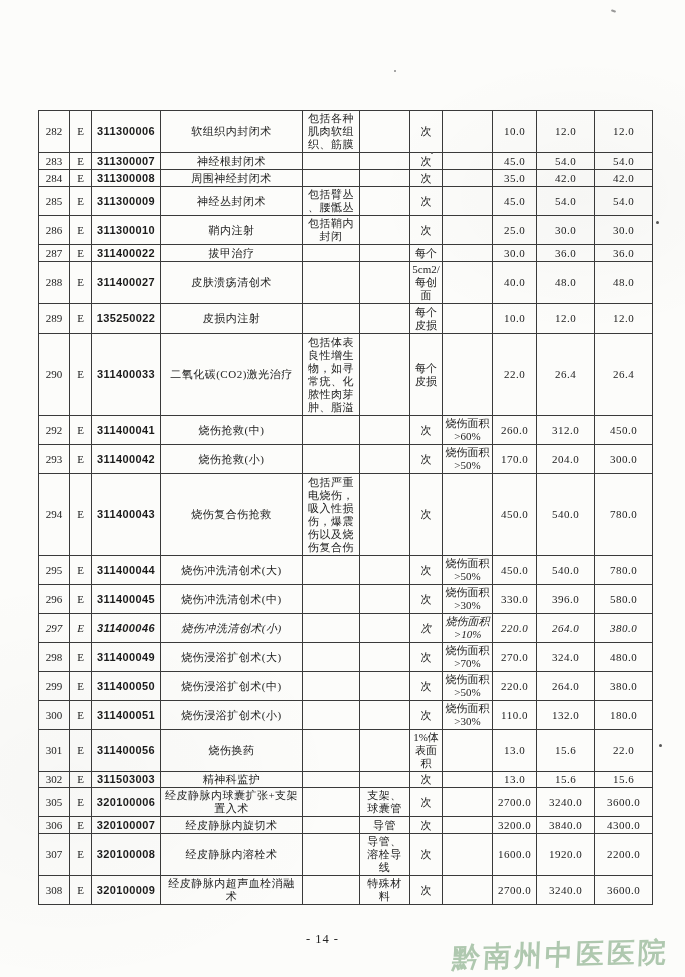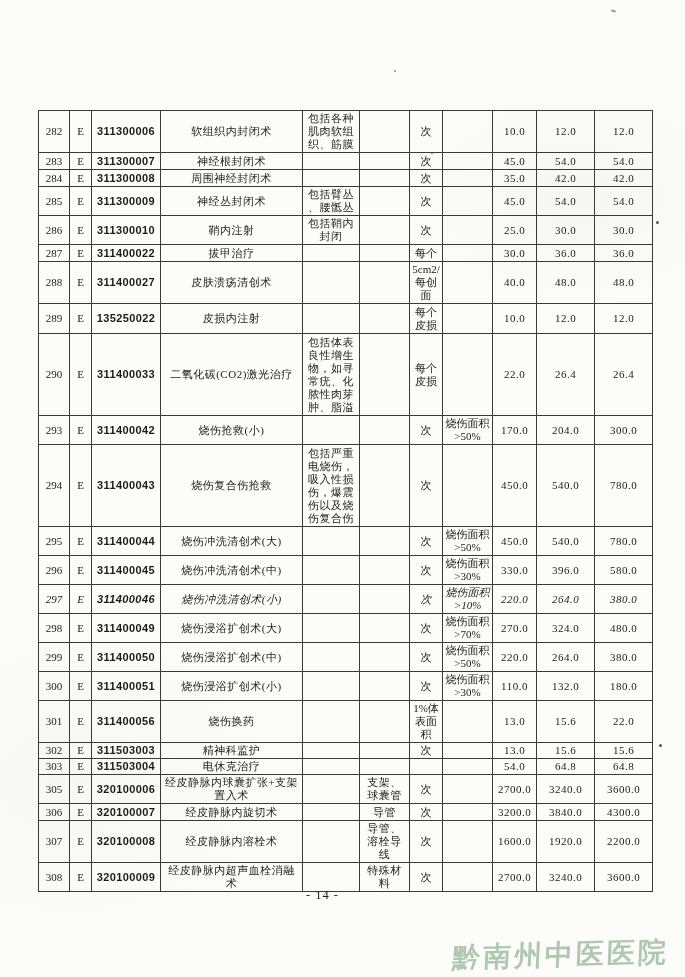--- a/index.html
+++ b/index.html
@@ -33,21 +33,21 @@
   td.c0{font-family:"Liberation Serif",serif;margin-top:7px;}
   td.c1{font-family:"Liberation Serif",serif;}
   td.c2{font-family:"Liberation Sans","DejaVu Sans",sans-serif;font-weight:700;font-size:10.5px;letter-spacing:.4px;}
   td.c3{letter-spacing:.5px;margin-left:44px;}
   td.c4{text-align:left;letter-spacing:.5px;}
   td.c5{letter-spacing:.5px;}
   td.c6{letter-spacing:0;}
   td.c7{text-align:left;letter-spacing:0;}
   td.c8,td.c9,td.c10{font-family:"Liberation Serif",serif;letter-spacing:.5px;}
   .page-footer{
-    position:absolute;left:0;right:40px;top:888px;
+    position:absolute;left:0;right:40px;top:932px;
     text-align:center;font-size:12.5px;letter-spacing:1px;color:#222;
   }
   .watermark{
     position:absolute;left:452px;top:936px;width:235px;
     font-size:28px;font-weight:bold;
     font-family:"DejaVu Serif","Liberation Serif",serif;
     letter-spacing:3px;white-space:nowrap;
     transform:rotate(-1.5deg) skewX(-4deg);
     opacity:.8;
   }
@@ -188,20 +188,33 @@
           <td class="c2">311400033</td>
           <td class="c3">二氧化碳(CO2)激光治疗</td>
           <td class="c4">包括体表良性增生物，如寻常疣、化脓性肉芽肿、脂溢</td>
           <td class="c5"></td>
           <td class="c6">每个皮损</td>
           <td class="c7"></td>
           <td class="c8">22.0</td>
           <td class="c9">26.4</td>
           <td class="c10">26.4</td>
         </tr>
+        <tr style="height: 27px;">
+          <td class="c0">292</td>
+          <td class="c1">E</td>
+          <td class="c2">311400041</td>
+          <td class="c3">烧伤抢救(中)</td>
+          <td class="c4"></td>
+          <td class="c5"></td>
+          <td class="c6">次</td>
+          <td class="c7">烧伤面积&gt;60%</td>
+          <td class="c8">260.0</td>
+          <td class="c9">312.0</td>
+          <td class="c10">450.0</td>
+        </tr>
         <tr style="height: 26px;">
           <td class="c0">293</td>
           <td class="c1">E</td>
           <td class="c2">311400042</td>
           <td class="c3">烧伤抢救(小)</td>
           <td class="c4"></td>
           <td class="c5"></td>
           <td class="c6">次</td>
           <td class="c7">烧伤面积&gt;50%</td>
           <td class="c8">170.0</td>
@@ -317,33 +330,20 @@
           <td class="c1">E</td>
           <td class="c2">311503003</td>
           <td class="c3">精神科监护</td>
           <td class="c4"></td>
           <td class="c5"></td>
           <td class="c6">次</td>
           <td class="c7"></td>
           <td class="c8">13.0</td>
           <td class="c9">15.6</td>
           <td class="c10">15.6</td>
-        </tr>
-        <tr style="height: 16px;">
-          <td class="c0">303</td>
-          <td class="c1">E</td>
-          <td class="c2">311503004</td>
-          <td class="c3">电休克治疗</td>
-          <td class="c4"></td>
-          <td class="c5"></td>
-          <td class="c6"></td>
-          <td class="c7"></td>
-          <td class="c8">54.0</td>
-          <td class="c9">64.8</td>
-          <td class="c10">64.8</td>
         </tr>
         <tr style="height: 29px;">
           <td class="c0">305</td>
           <td class="c1">E</td>
           <td class="c2">320100006</td>
           <td class="c3">经皮静脉内球囊扩张+支架置入术</td>
           <td class="c4"></td>
           <td class="c5">支架、球囊管</td>
           <td class="c6">次</td>
           <td class="c7"></td>

